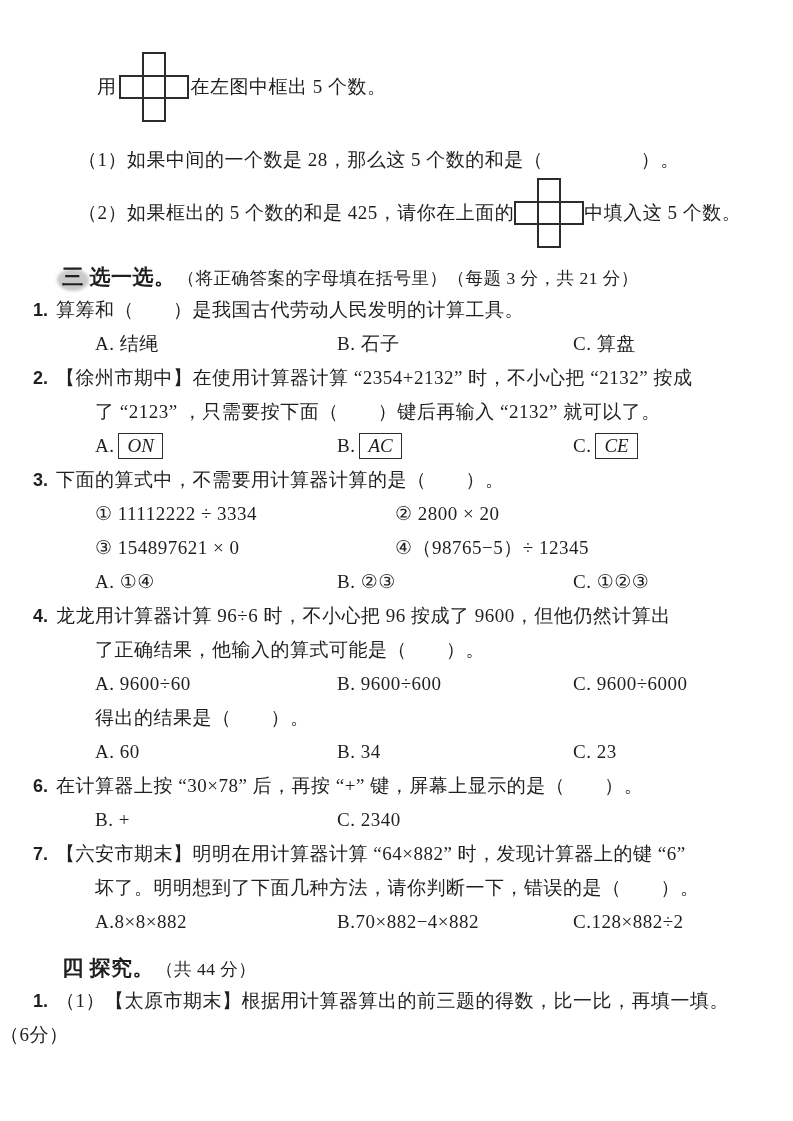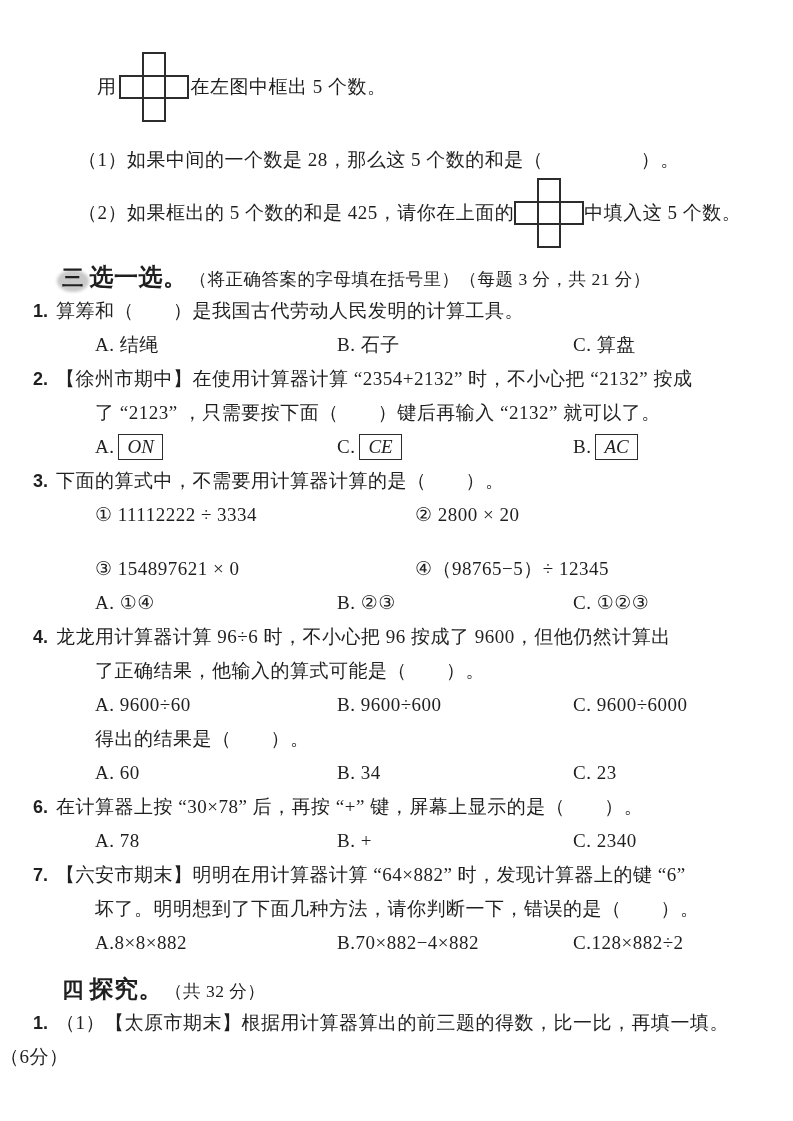--- a/index.html
+++ b/index.html
@@ -38,37 +38,37 @@
   .sec-num {
     position: relative; display: inline-block;
     font-weight: bold; font-size: 21.5px; letter-spacing: 0;
     margin-right: 6px; z-index: 0;
   }
   .sec-num.blob::before {
     content: ""; position: absolute; left: -5px; top: 7px;
     width: 32px; height: 22px; background: #c9c9c9;
     border-radius: 50%; filter: blur(1.5px); z-index: -1;
   }
-  .sec-title { font-weight: bold; font-size: 24px; }
+  .sec-title { font-weight: bold; font-size: 21px; }
   .sec-note { font-size: 17.5px; margin-left: 2px; }
 
   .q-line { padding-left: 33px; line-height: 34px; }
   .q-cont { padding-left: 95px; }
   .qnum {
     display: inline-block; min-width: 23px;
     font-family: "Liberation Sans", sans-serif;
     font-weight: bold; font-size: 18px; letter-spacing: 0;
   }
   .opts {
     padding-left: 95px; line-height: 34px;
     display: grid; grid-template-columns: 242px 236px auto;
   }
   .items {
     padding-left: 95px; line-height: 34px;
-    display: grid; grid-template-columns: 300px auto; gap: 20px;
+    display: grid; grid-template-columns: 300px auto;
   }
   .keybox {
     display: inline-block; border: 1.5px solid #2c2c2c;
     padding: 0 8px; line-height: 24px; margin-left: 4px;
     letter-spacing: 0;
     font-style: italic;
   }
   .score { padding-right: 58px; line-height: 34px; }
 </style>
 </head>
@@ -102,22 +102,22 @@
     <span>B. 石子</span>
     <span>C. 算盘</span>
   </div>
 
   <div class="q-line">
     <span class="qnum">2.</span><span>【徐州市期中】在使用计算器计算 “2354+2132” 时，不小心把 “2132” 按成</span>
   </div>
   <div class="q-line q-cont">了 “2123” ，只需要按下面（　　）键后再输入 “2132” 就可以了。</div>
   <div class="opts">
     <span><span>A.</span><span class="keybox">ON</span></span>
+    <span><span>B.</span><span class="keybox">AC</span></span>
     <span><span>C.</span><span class="keybox">CE</span></span>
-    <span><span>B.</span><span class="keybox">AC</span></span>
   </div>
 
   <div class="q-line">
     <span class="qnum">3.</span><span>下面的算式中，不需要用计算器计算的是（　　）。</span>
   </div>
   <div class="items">
     <span>① 11112222 ÷ 3334</span>
     <span>② 2800 × 20</span>
     <span>③ 154897621 × 0</span>
     <span>④（98765−5）÷ 12345</span>
@@ -142,37 +142,36 @@
   <div class="opts">
     <span>A. 60</span>
     <span>B. 34</span>
     <span>C. 23</span>
   </div>
 
   <div class="q-line">
     <span class="qnum">6.</span><span>在计算器上按 “30×78” 后，再按 “+” 键，屏幕上显示的是（　　）。</span>
   </div>
   <div class="opts">
-    <span>A. 78</span>
     <span>B. +</span>
     <span>C. 2340</span>
   </div>
 
   <div class="q-line">
     <span class="qnum">7.</span><span>【六安市期末】明明在用计算器计算 “64×882” 时，发现计算器上的键 “6”</span>
   </div>
   <div class="q-line q-cont">坏了。明明想到了下面几种方法，请你判断一下，错误的是（　　）。</div>
   <div class="opts">
     <span>A.8×8×882</span>
     <span>B.70×882−4×882</span>
     <span>C.128×882÷2</span>
   </div>
 
   <div class="sec-header">
-    <span class="sec-num">四</span><span class="sec-title">探究。</span><span class="sec-note">（共 32 分）</span>
+    <span class="sec-num">四</span><span class="sec-title">探究。</span><span class="sec-note">（共 44 分）</span>
   </div>
 
   <div class="q-line">
     <span class="qnum">1.</span><span>（1）【太原市期末】根据用计算器算出的前三题的得数，比一比，再填一填。</span>
   </div>
   <div class="score">（6分）</div>
 
 </div>
 
 </body></html>

